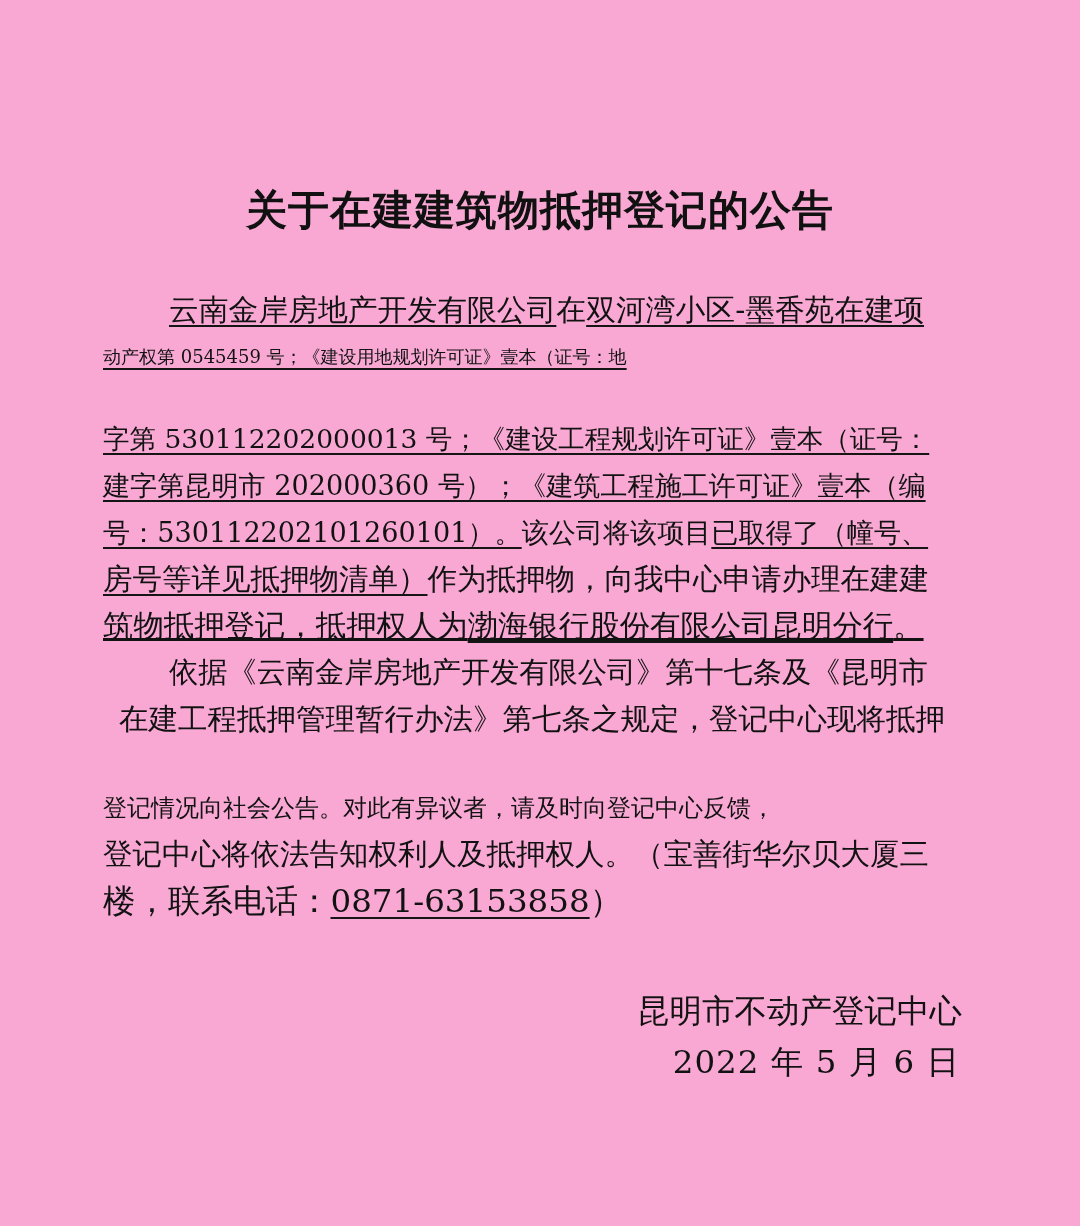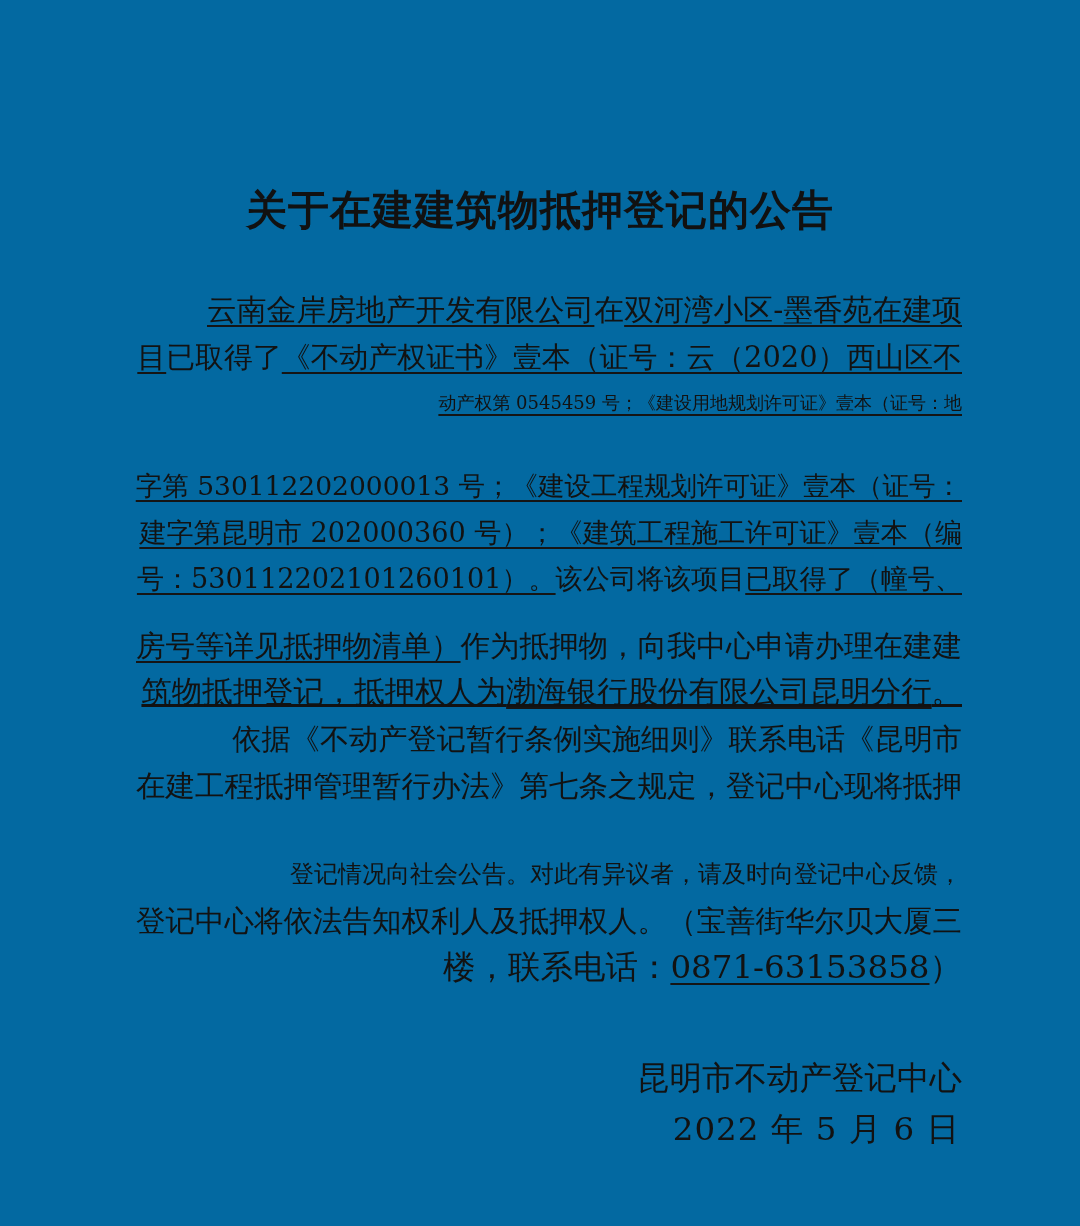--- a/index.html
+++ b/index.html
@@ -11,38 +11,37 @@
     width: 1080px;
     height: 1226px;
     font-family: "DejaVu Serif", "Liberation Serif", serif;
     color: #0d0d0d;
     overflow: hidden;
   }
   .page {
     position: relative;
     width: 1080px;
     height: 1226px;
-    background: #0369a1;
+    background: #f9a8d4;
   }
   .doc-title {
     text-align: center;
     font-family: "DejaVu Sans", "Liberation Sans", sans-serif;
     font-weight: bold;
     font-size: 41px;
     letter-spacing: 1px;
     margin: 0;
     padding-top: 186px;
     line-height: 1.2;
     color: #111;
   }
   .body-block {
     margin: 0;
-    padding: 0 118px 0 81px;
+    padding: 0 118px 0 103px;
     padding-top: 52px;
-    text-align: right;
   }
   .ln {
     font-size: 32.5px;
     line-height: 46.6px;
     white-space: nowrap;
     letter-spacing: 0px;
     color: #121212;
   }
   .ln.indent {
     text-indent: 66px;
@@ -73,30 +72,29 @@
 </head>
 <body>
 
 <div class="page">
 
   <h1 class="doc-title">关于在建建筑物抵押登记的公告</h1>
 
   <div class="body-block">
     <div>
       <div class="ln indent" style="font-size: 29.8px;"><span class="u">云南金岸房地产开发有限公司</span><span>在</span><span class="u">双河湾小区-墨香苑在建项</span></div>
-      <div class="ln" style="font-size: 28.9px;"><span class="u">目</span><span>已取得了</span><span class="u">《不动产权证书》壹本（证号：云（2020）西山区不</span></div>
       <div class="ln" style="font-size: 18px;"><span class="u">动产权第 0545459 号；《建设用地规划许可证》壹本（证号：地</span></div>
       <div class="ln" style="font-size: 26.5px; margin-top: 36px;"><span class="u">字第 530112202000013 号；《建设工程规划许可证》壹本（证号：</span></div>
       <div class="ln" style="font-size: 27.1px;"><span class="u">建字第昆明市 202000360 号）；《建筑工程施工许可证》壹本（编</span></div>
       <div class="ln" style="font-size: 27.1px;"><span class="u">号：530112202101260101）。</span><span>该公司将该项目</span><span class="u">已取得了（幢号、</span></div>
-      <div class="ln" style="font-size: 29.5px; margin-top: 20px;"><span class="u">房号等详见抵押物清单）</span><span>作为抵押物，向我中心申请办理在建建</span></div>
+      <div class="ln" style="font-size: 29.5px;"><span class="u">房号等详见抵押物清单）</span><span>作为抵押物，向我中心申请办理在建建</span></div>
       <div class="ln" style="font-size: 30.4px; text-decoration: underline;"><span>筑物抵押登记，抵押权人为</span><span class="u">渤海银行股份有限公司昆明分行</span><span>。</span></div>
     </div>
     <div>
-      <div class="ln indent" style="font-size: 29.2px;"><span>依据《不动产登记暂行条例实施细则》联系电话《昆明市</span></div>
+      <div class="ln indent" style="font-size: 29.2px;"><span>依据《云南金岸房地产开发有限公司》第十七条及《昆明市</span></div>
       <div class="ln" style="font-size: 29.5px; margin-left: 16px;"><span>在建工程抵押管理暂行办法》第七条之规定，登记中心现将抵押</span></div>
       <div class="ln" style="font-size: 24px; margin-top: 42px;"><span>登记情况向社会公告。对此有异议者，请及时向登记中心反馈，</span></div>
       <div class="ln" style="font-size: 29.5px;"><span>登记中心将依法告知权利人及抵押权人。（宝善街华尔贝大厦三</span></div>
       <div class="ln"><span>楼，联系电话：</span><span class="u">0871-63153858</span><span>）</span></div>
     </div>
   </div>
 
   <div class="sign-block">
     <div class="sign-line">昆明市不动产登记中心</div>
     <div class="sign-line date">2022 年 5 月 6 日</div>

